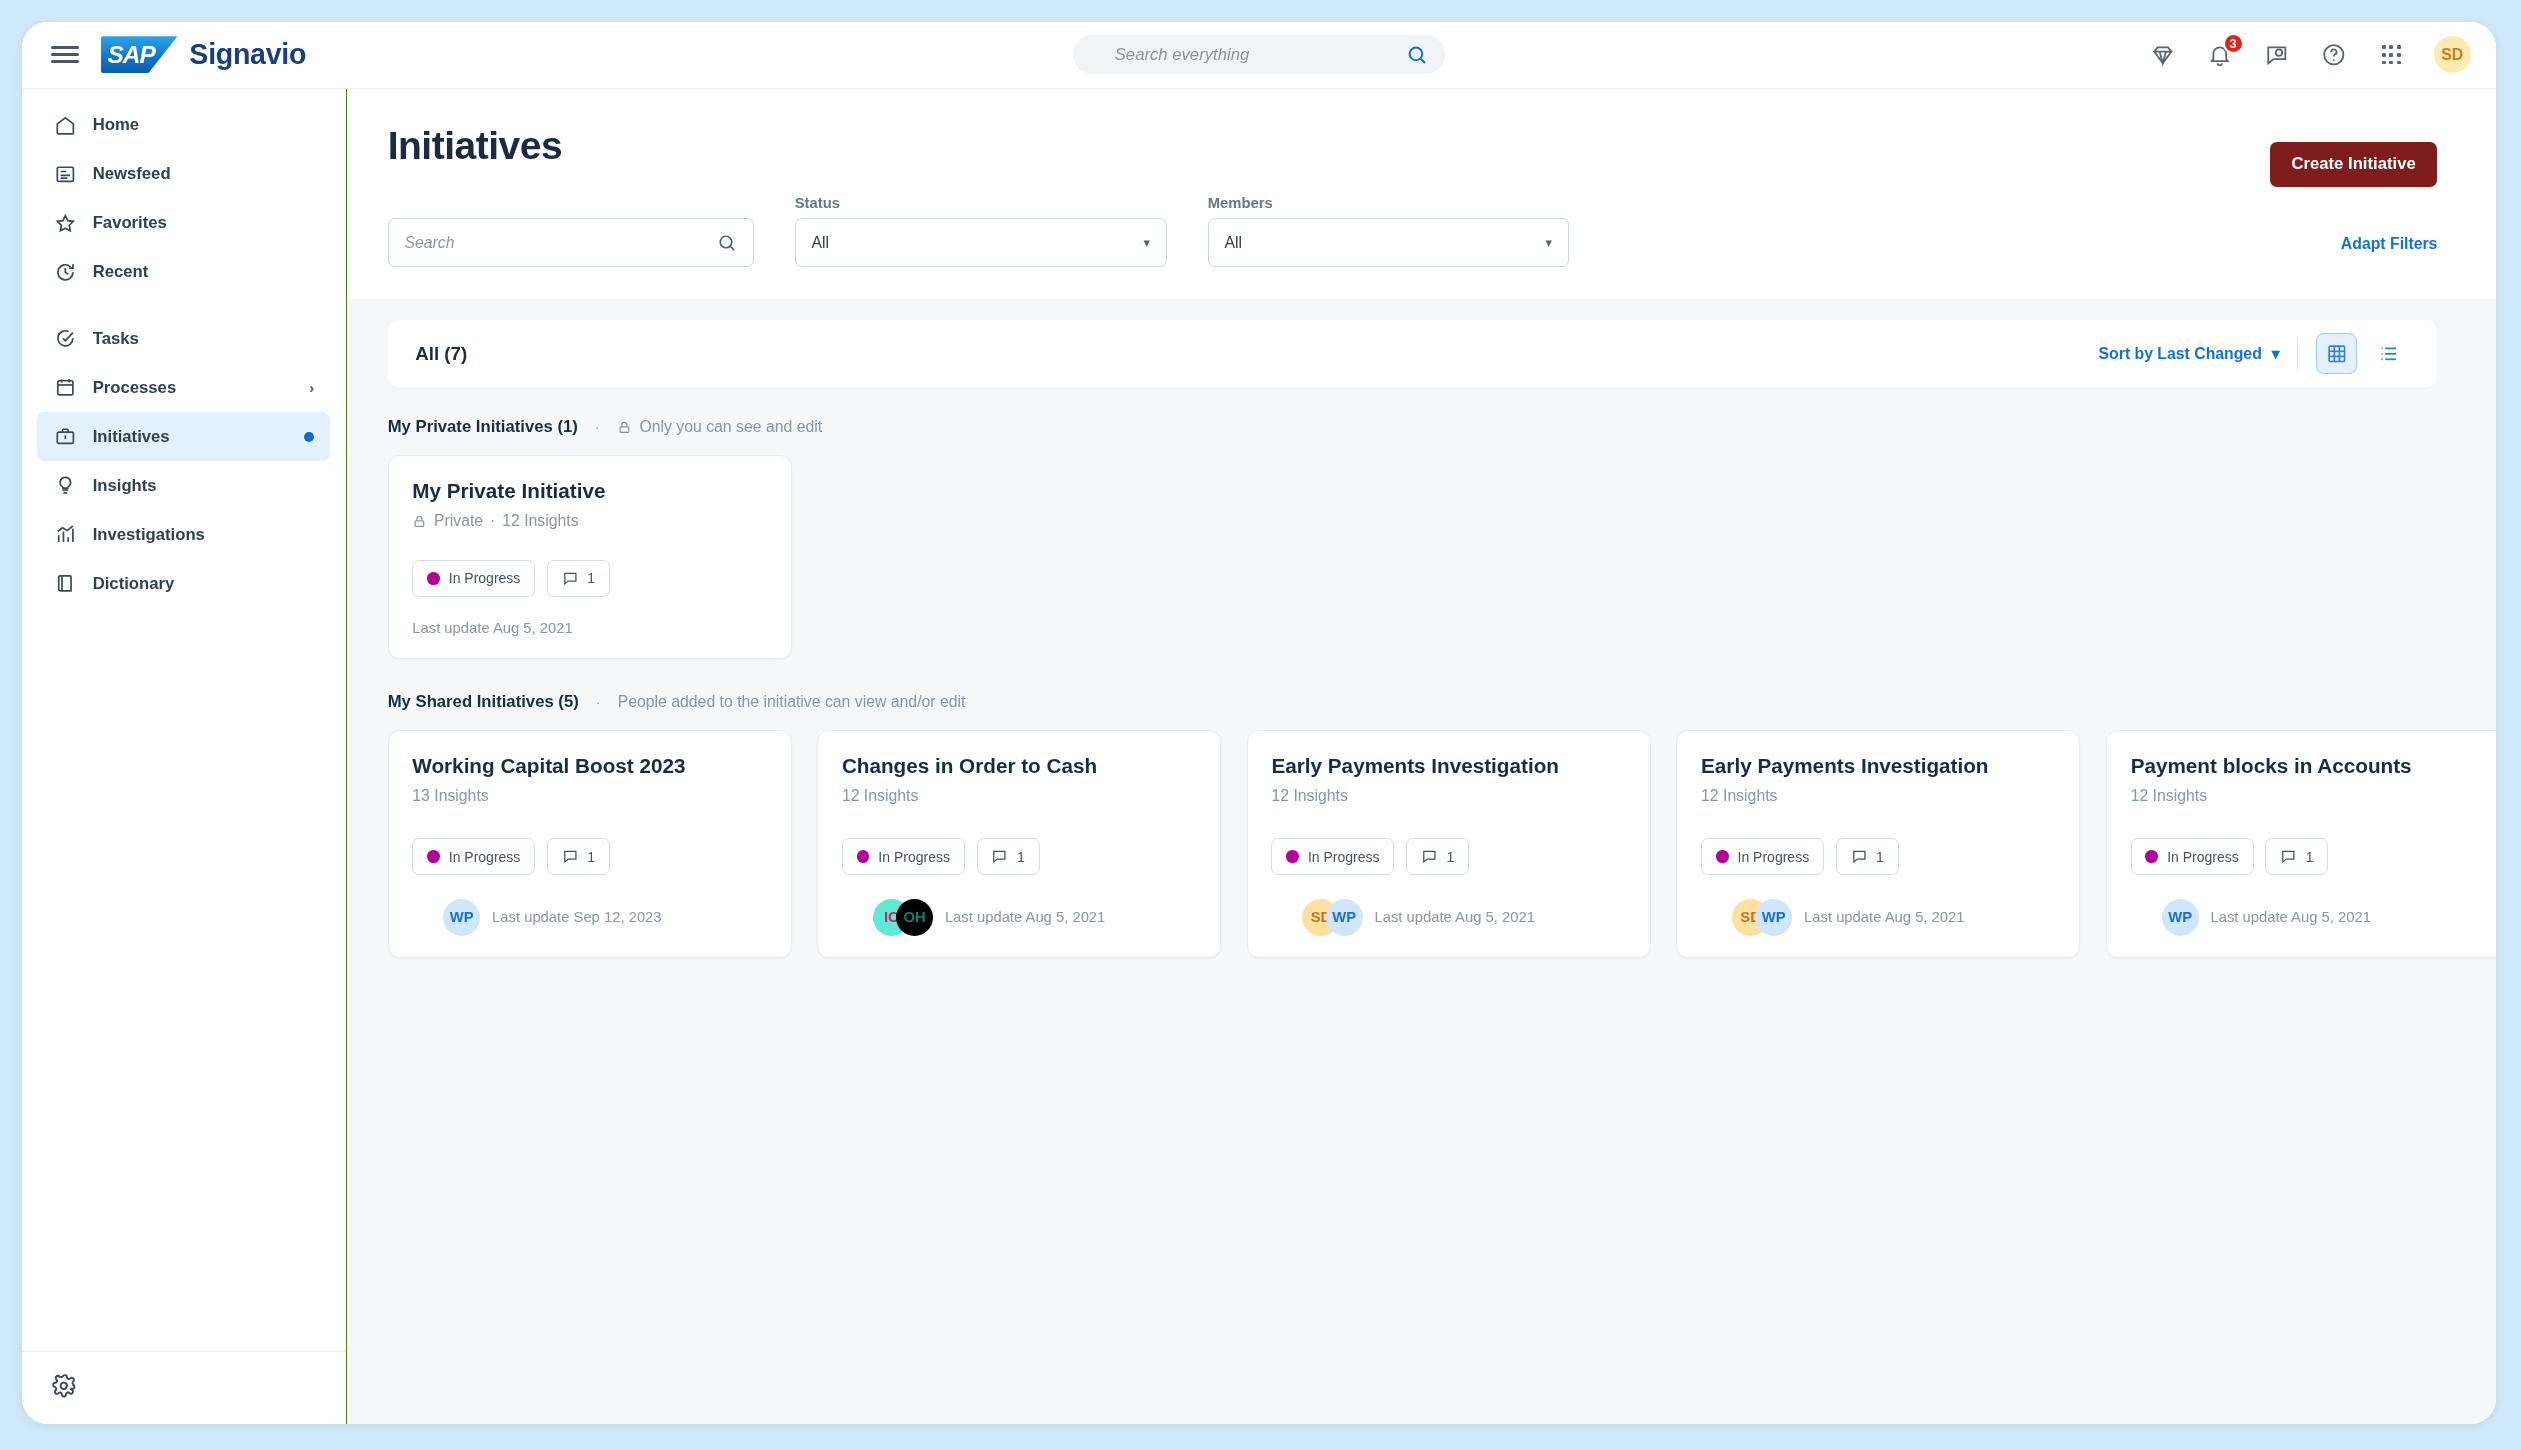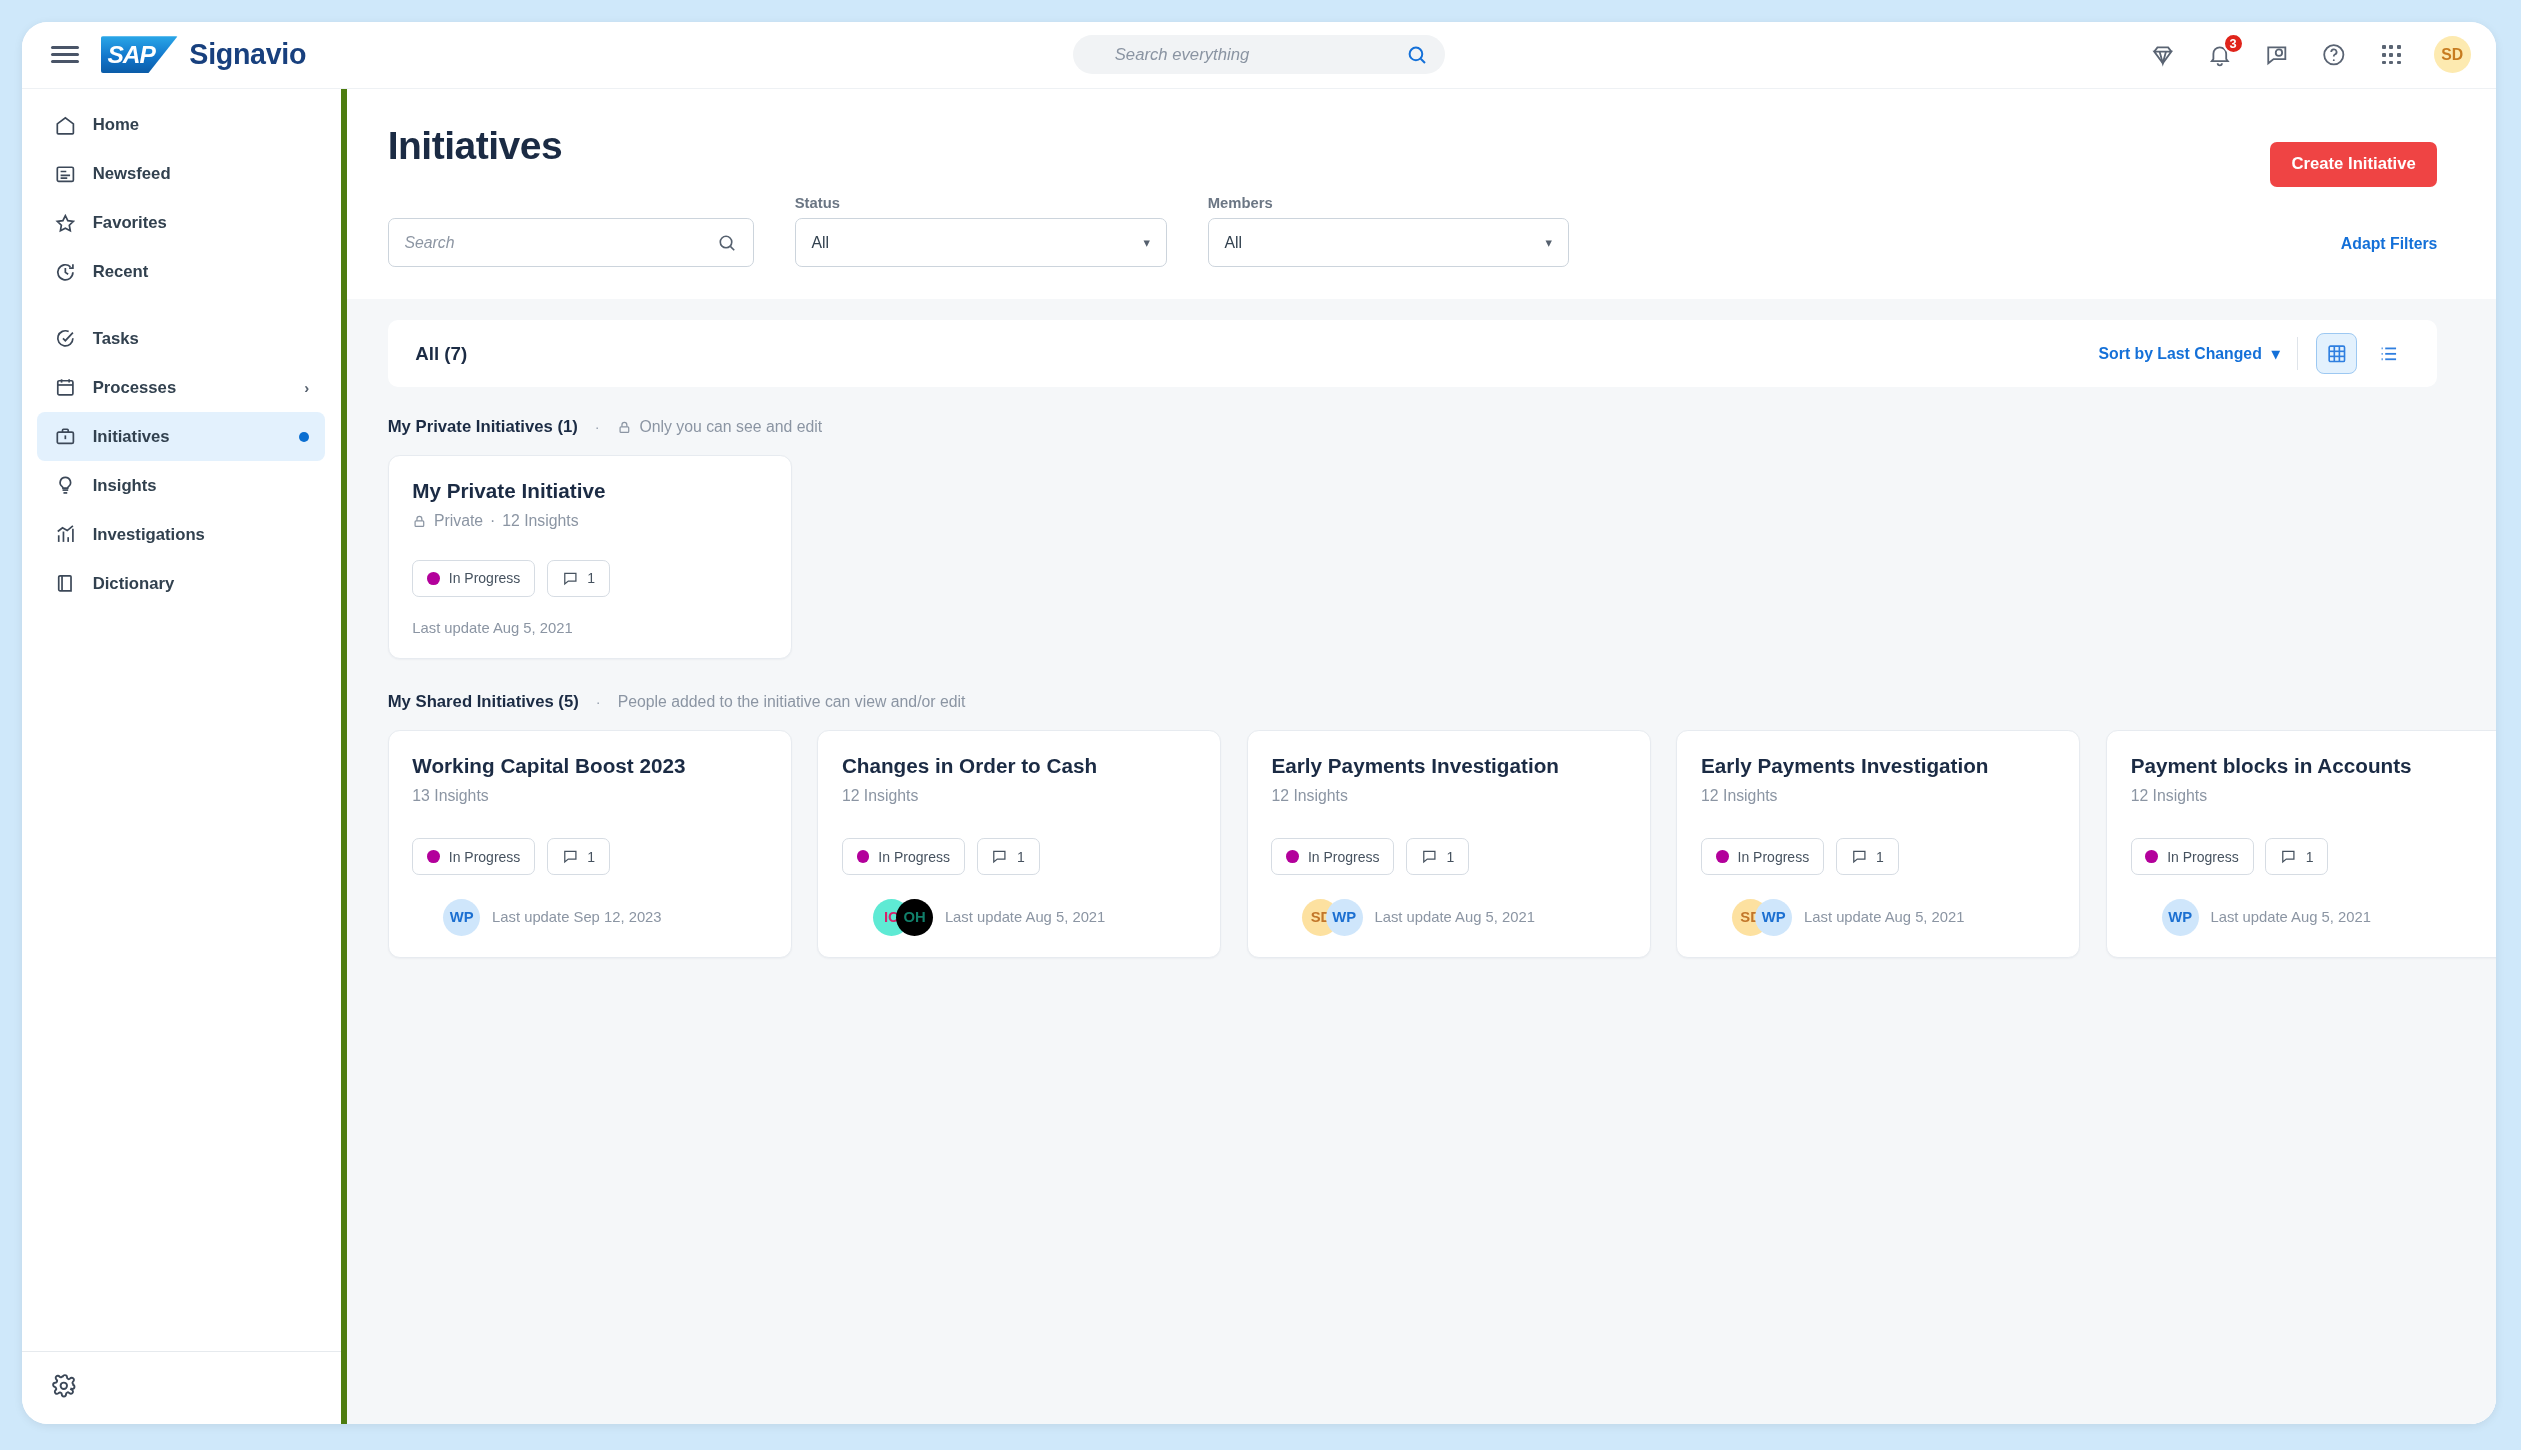--- a/index.html
+++ b/index.html
@@ -74,21 +74,21 @@
     width:37px; height:37px; border-radius:50%; background:#fdeab0;
     color:#c77c20; font-weight:bold; font-size:15.8px;
     display:flex; align-items:center; justify-content:center; cursor:pointer;
   }
 
   
   .body { display:flex; height: calc(100% - 67px); }
 
   
   .sidebar {
-    width: 325px; background:#fff; border-right:6px solid #4d7c0f;
+    width: 325px; background:#fff; border-right:1px solid #4d7c0f;
     display:flex; flex-direction:column; padding-top: 11.8px;
     flex-shrink: 0;
   }
   .navlist { padding: 0 15.8px; }
   .navitem {
     display:flex; align-items:center; gap:15.8px; height:49px;
     padding: 0 15.8px; border-radius:7.9px; cursor:pointer;
     font-size:16.7px; color:#32414f; font-weight:bold;
   }
   .navitem.active { background:#e3f1fd; }
@@ -119,21 +119,21 @@
     display:flex; align-items:center; padding:0 15.8px; background:#fff;
     font-size:15.8px; color:#32414f; cursor:pointer;
   }
   .select .val { flex:1; }
   .select .caret { color:#55606e; font-size:12.8px; }
   .mem-select { width:361px; }
   .filters-right { margin-left:auto; display:flex; align-items:center; padding-bottom:13.8px; }
   .adapt { font-size:15.8px; color:#1470d8; font-weight:bold; cursor:pointer; }
   .create-btn {
     position:absolute; right:59px; top:120px;
-    background:#ef4444; color:#fff; font-size:16.7px; font-weight:bold;
+    background:#7f1d1d; color:#fff; font-size:16.7px; font-weight:bold;
     border:none; border-radius:6.9px; padding:12.8px 21.7px; cursor:pointer;
   }
 
   .content {
     flex:1; background:#f5f7f9; padding: 21.7px 59px 39px 41px; overflow:hidden;
   }
   .toolbar {
     background:#fff; border-radius:9.9px; height:67px; display:flex;
     align-items:center; padding: 0 27.6px 0 27.6px; margin-bottom:29.6px;
   }

